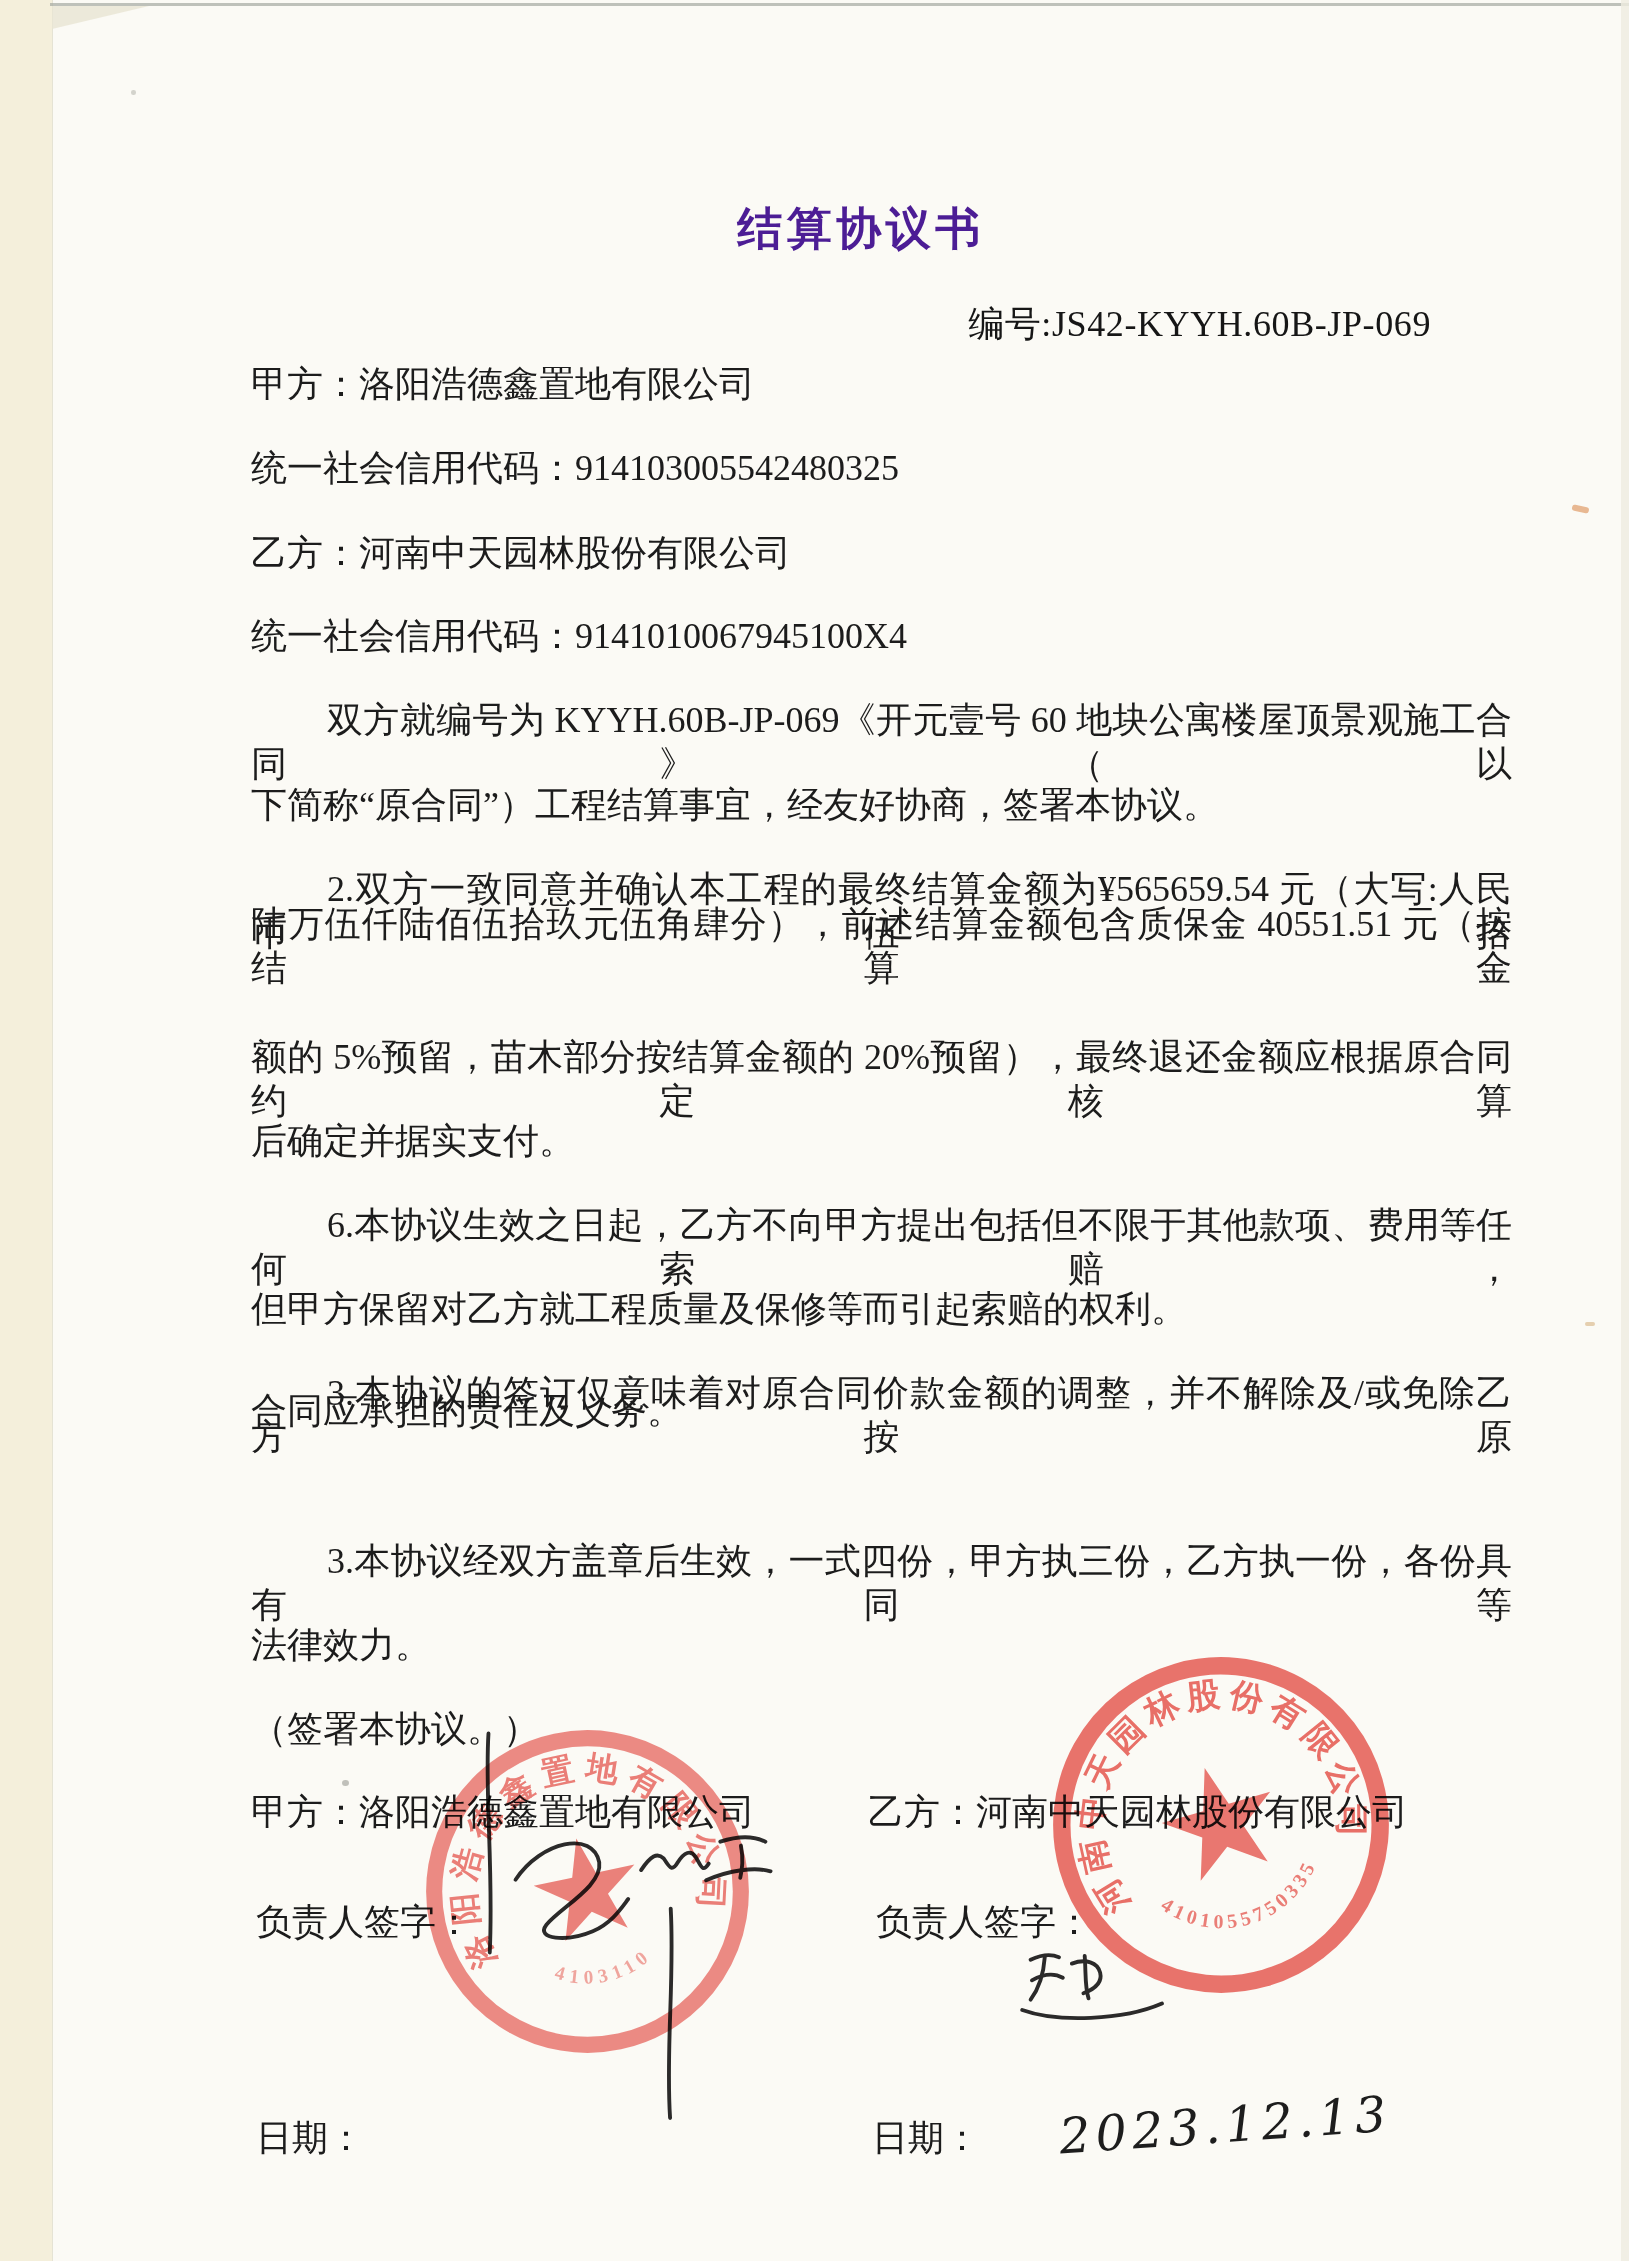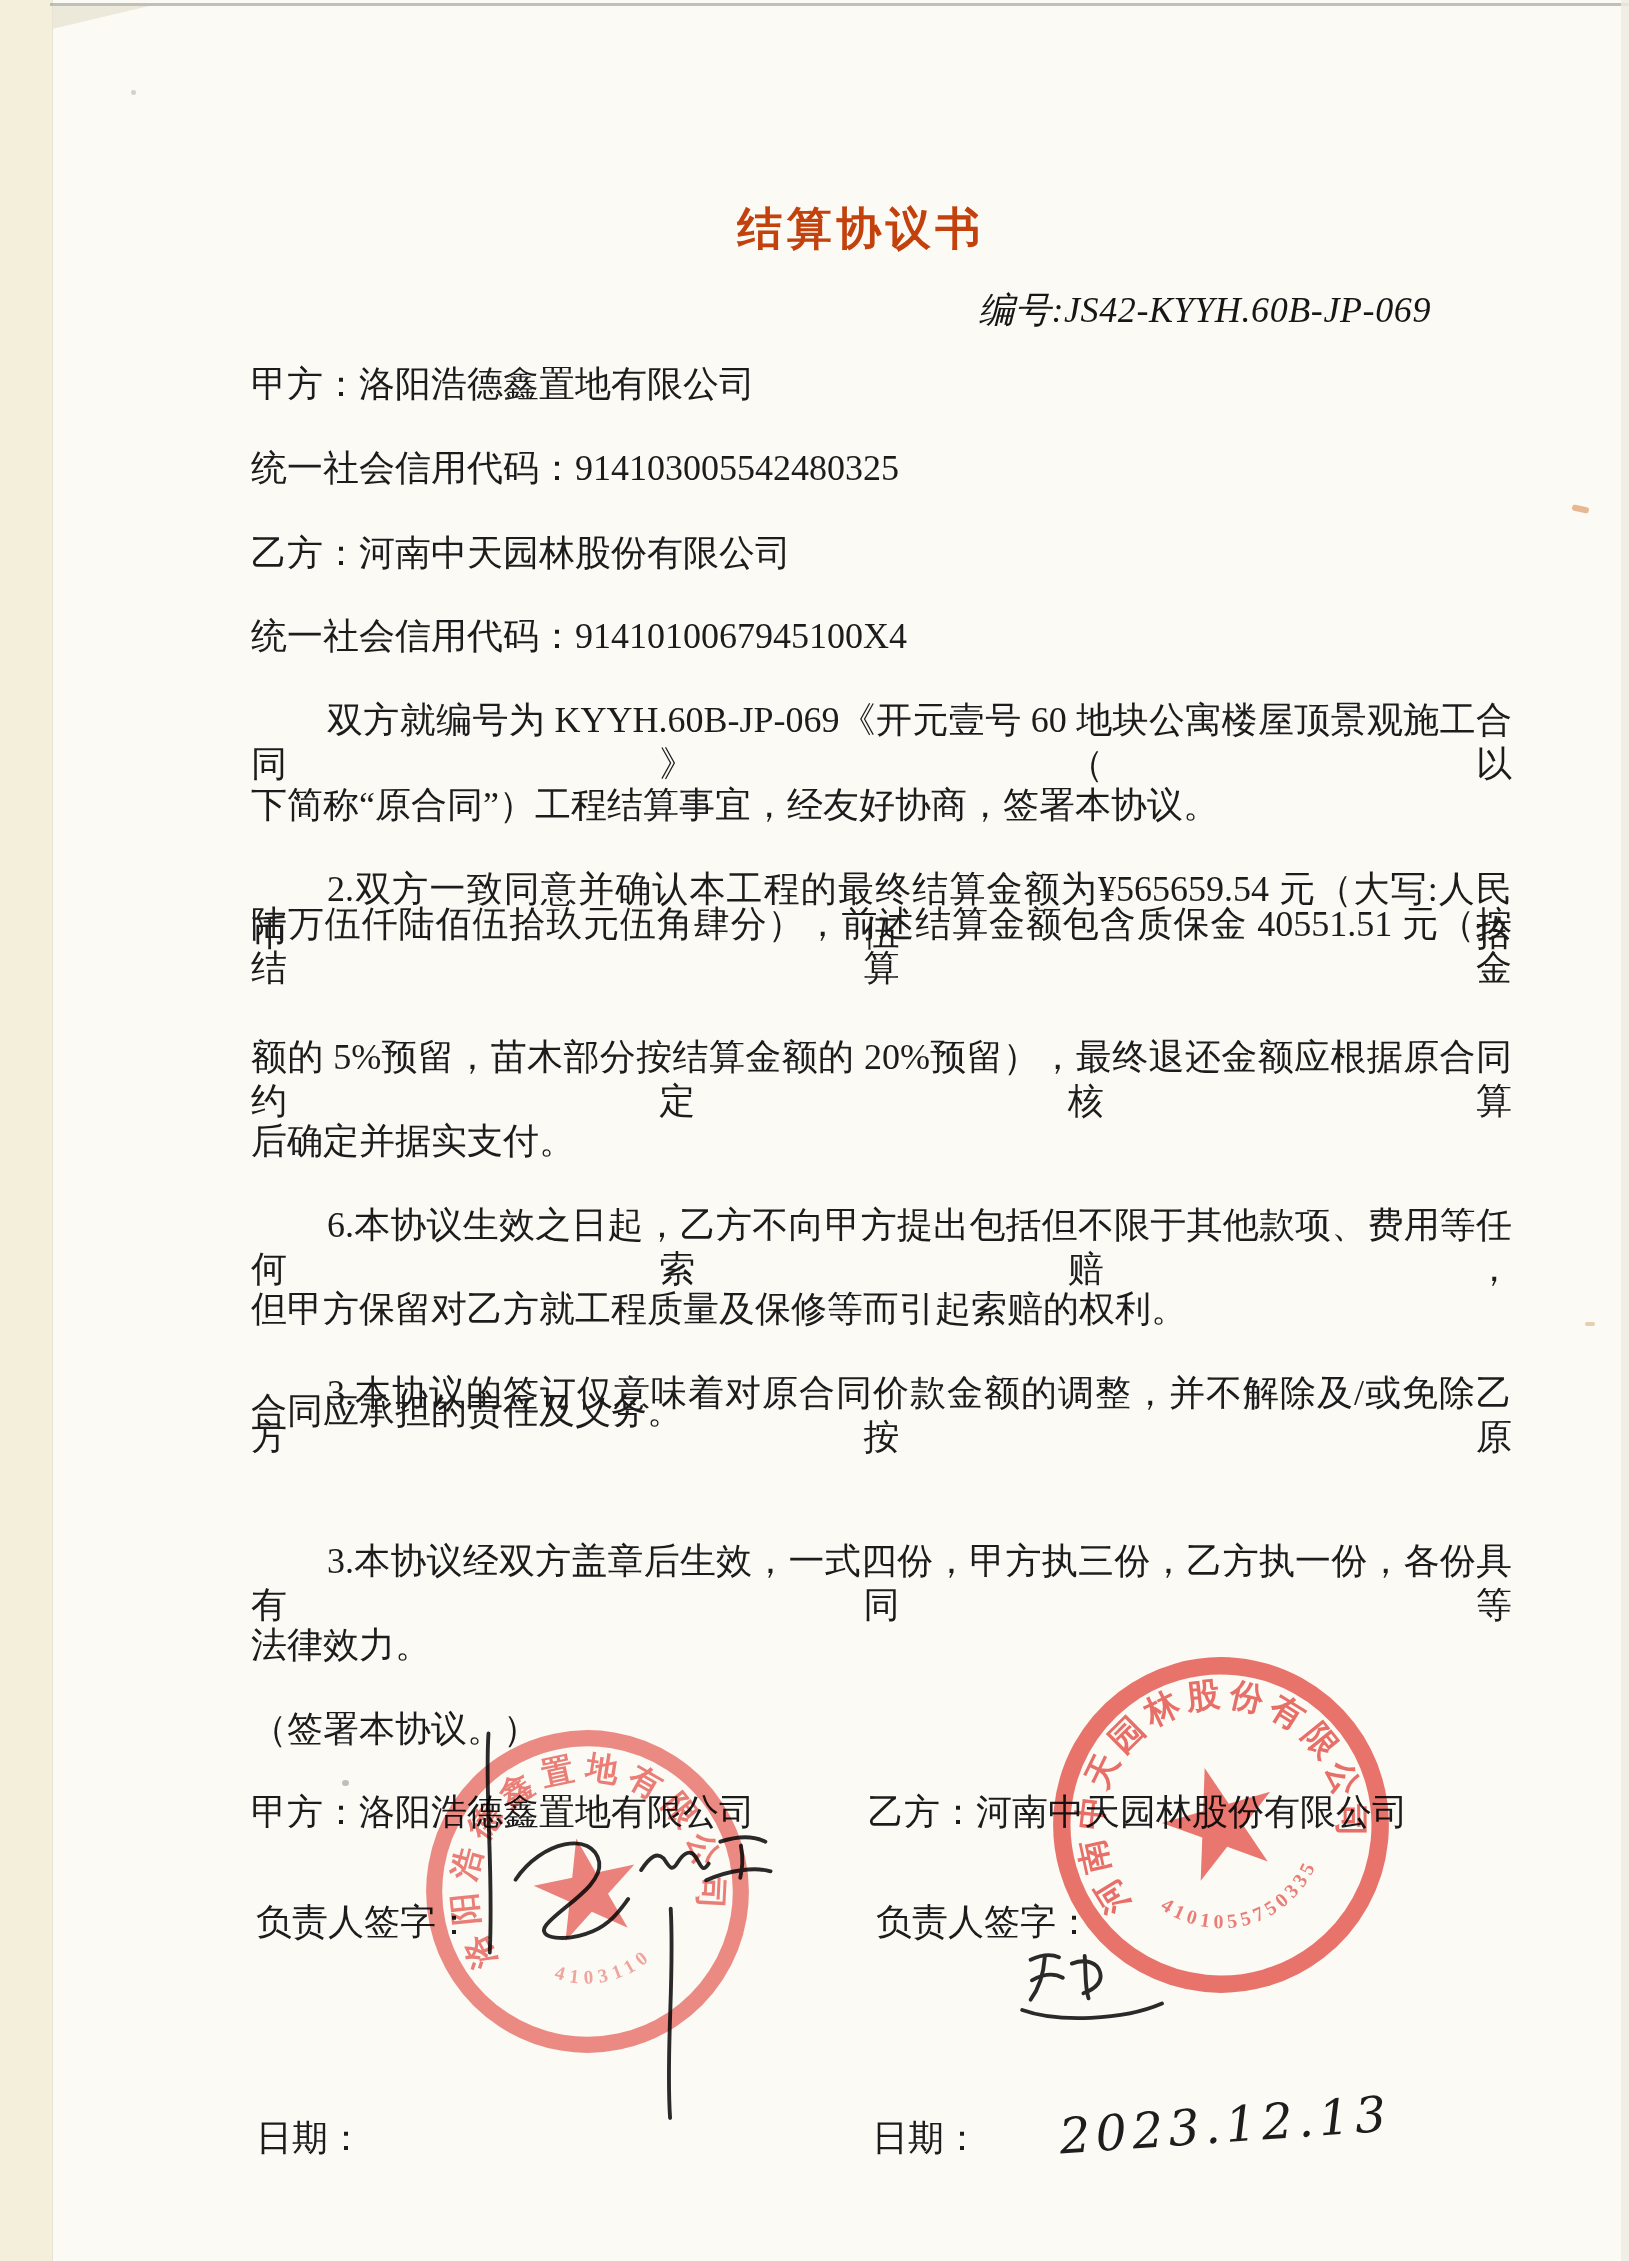--- a/index.html
+++ b/index.html
@@ -16,24 +16,24 @@
     border-top:23px solid #e9e5d3;border-right:97px solid transparent;opacity:.8;}
   .scan-right-shade{position:absolute;right:0;top:0;width:9px;height:2261px;background:#efece1;opacity:.8;}
   .speck{position:absolute;border-radius:50%;}
   .speck.a{left:1572px;top:506px;width:17px;height:5.8px;background:#d9823f;opacity:.55;transform:rotate(12deg);border-radius:2.6px;}
   .speck.b{left:342px;top:1780px;width:7px;height:6.4px;background:#9a9a92;opacity:.6;}
   .speck.c{left:1585px;top:1322px;width:10.3px;height:3.9px;background:#cfa36a;opacity:.5;border-radius:1.9px;}
   .speck.d{left:131px;top:90px;width:4.5px;height:4.5px;background:#b9b9b0;opacity:.6;}
 
   .title{
     position:absolute;left:92px;top:199px;width:1538px;margin:0;
-    text-align:center;font-size:45px;font-weight:700;letter-spacing:4.5px;color:#c2410c;
+    text-align:center;font-size:45px;font-weight:700;letter-spacing:4.5px;color:#4c1d95;
   }
   .docno{
-    position:absolute;top:286px;right:199px;font-size:36px;letter-spacing:0.6px;color:#161616;white-space:nowrap;font-style:italic;
+    position:absolute;top:300px;right:199px;font-size:36px;letter-spacing:0.6px;color:#161616;white-space:nowrap;
   }
   .ln{
     position:absolute;left:251px;width:1261px;height:44px;
     font-size:36px;line-height:44px;color:#1c1c1c;white-space:nowrap;
   }
   .ln.j{white-space:normal;text-align:justify;text-align-last:justify;}
   .ln.ind{text-indent:76px;}
   .sig-label{position:absolute;font-size:36px;line-height:43px;color:#1c1c1c;white-space:nowrap;}
 
   .stamp{position:absolute;mix-blend-mode:multiply;opacity:.93;}

